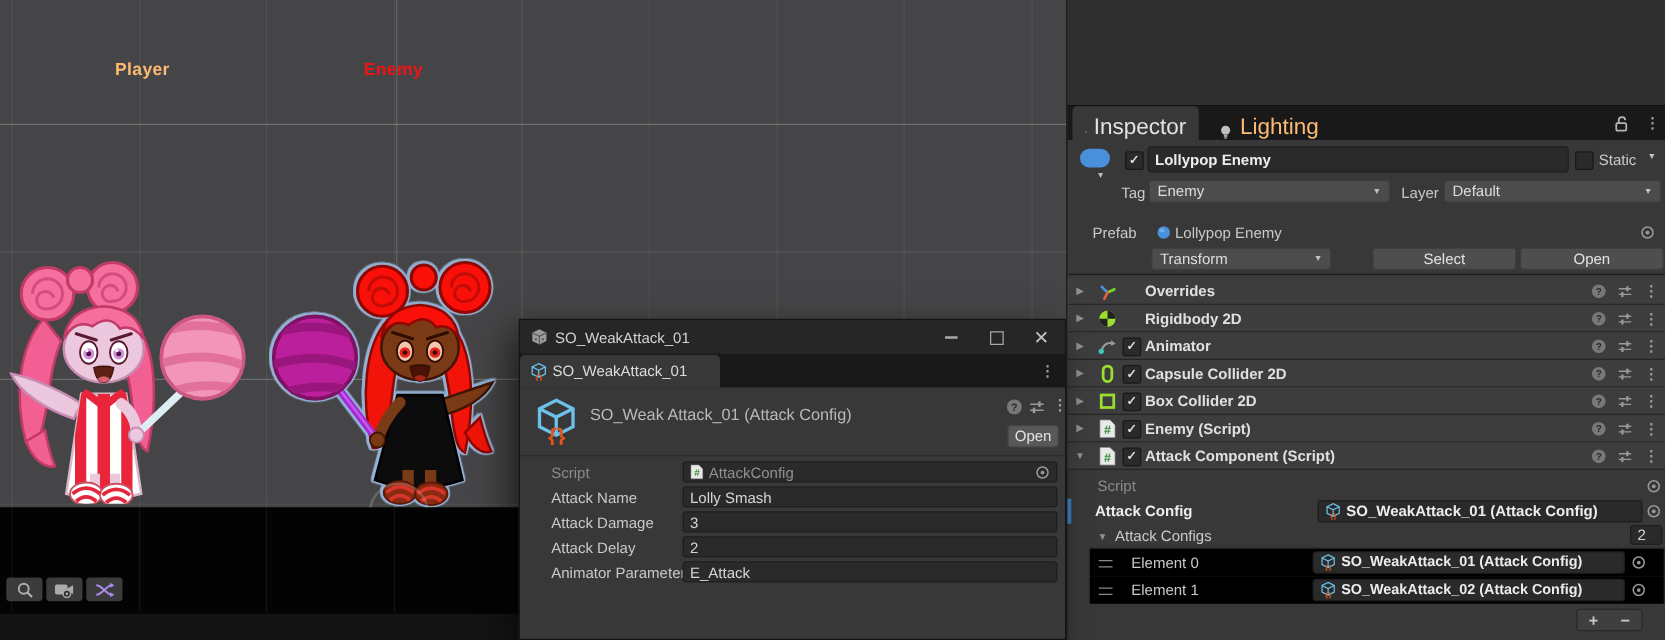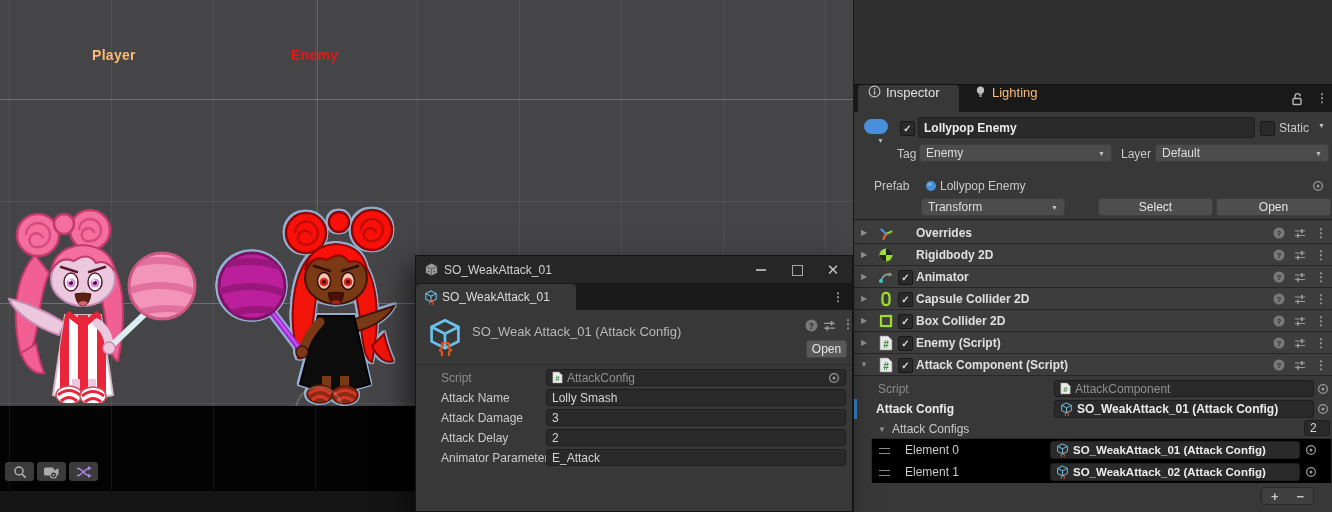--- a/index.html
+++ b/index.html
@@ -67,21 +67,21 @@
   .win-head-title{position:absolute;left:56px;top:68px;font-size:13px;color:#b9b9b9;}
   .openbtn{left:390px;top:84px;width:41px;height:18px;background:#585858;border:1px solid #464646;}
   .win-sep{position:absolute;left:0;top:108px;width:100%;height:1px;background:#2b2b2b;}
   .wrow-lbl{left:25px;}
   .wrow-fld{left:130px;width:300px;height:17px;}
 
   
   .inspector{position:absolute;left:853px;top:0;width:479px;height:512px;background:#383838;border-left:1px solid #181818;box-sizing:border-box;}
   .insp-empty{position:absolute;left:0;top:0;width:100%;height:85px;background:#2f2f2f;border-bottom:1px solid #111;box-sizing:border-box;}
   .insp-tabs{position:absolute;left:0;top:85px;width:100%;height:27px;background:#191919;}
-  .insp-tab{position:absolute;top:0;height:27px;display:flex;align-items:flex-start;gap:5px;padding:0 10px;box-sizing:border-box;font-size:13px;}
+  .insp-tab{position:absolute;top:0;height:27px;display:flex;align-items:flex-end;gap:5px;padding:0 10px;box-sizing:border-box;font-size:18px;}
   .insp-tab.active{left:4px;width:101px;background:#383838;border-radius:4px 4px 0 0;color:#e2e2e2;}
   .insp-tab.plain{left:110px;width:110px;color:#fdba74;}
   .comp-row{position:absolute;left:0;width:479px;height:22px;background:#3d3d3d;border-bottom:1px solid #262626;box-sizing:border-box;}
   .comp-row .cname{position:absolute;left:62px;top:4px;font-size:12px;font-weight:bold;color:#e0e0e0;}
   .rowicons{position:absolute;right:6px;top:4px;display:flex;gap:9px;align-items:center;}
   .listbox{position:absolute;left:17px;top:438px;width:461px;height:45px;background:#3f3f3f;border:1px solid #2a2a2a;border-radius:2px;box-sizing:border-box;}
   .el-row{position:absolute;left:0;width:100%;height:22px;background:#000000;}
   .handle{position:absolute;left:7px;top:9px;width:11px;height:4px;border-top:1px solid #8a8a8a;border-bottom:1px solid #8a8a8a;}
   .blue-bar{position:absolute;left:0;top:399px;width:3px;height:20px;background:#3c7dbf;}
   .footerbox{position:absolute;left:407px;top:487px;width:53px;height:18px;background:#3f3f3f;border:1px solid #2a2a2a;border-radius:3px;
@@ -499,26 +499,20 @@
             <use href="#i-help"></use>
           </svg>
           <svg class="rowico" width="12" height="12">
             <use href="#i-preset"></use>
           </svg>
           <span class="dots"></span>
         </span>
     </div>
 
     <div class="lbl dim" style="left:24px;top:382px">Script</div>
-    <div class="fld" style="left:200px;top:380px;width:260px;height:17px">
-      <svg width="11" height="13">
-          <use href="#i-script"></use>
-        </svg>
-      <span class="dimtxt">AttackComponent</span>
-    </div>
     <svg class="abs" style="left:463px;top:383px" width="12" height="12">
         <use href="#i-pick"></use>
       </svg>
 
     <div class="blue-bar"></div>
     <div class="lbl bold" style="left:22px;top:402px">Attack Config</div>
     <div class="fld" style="left:200px;top:400px;width:260px;height:18px">
       <svg width="13" height="14">
           <use href="#i-so"></use>
         </svg>

